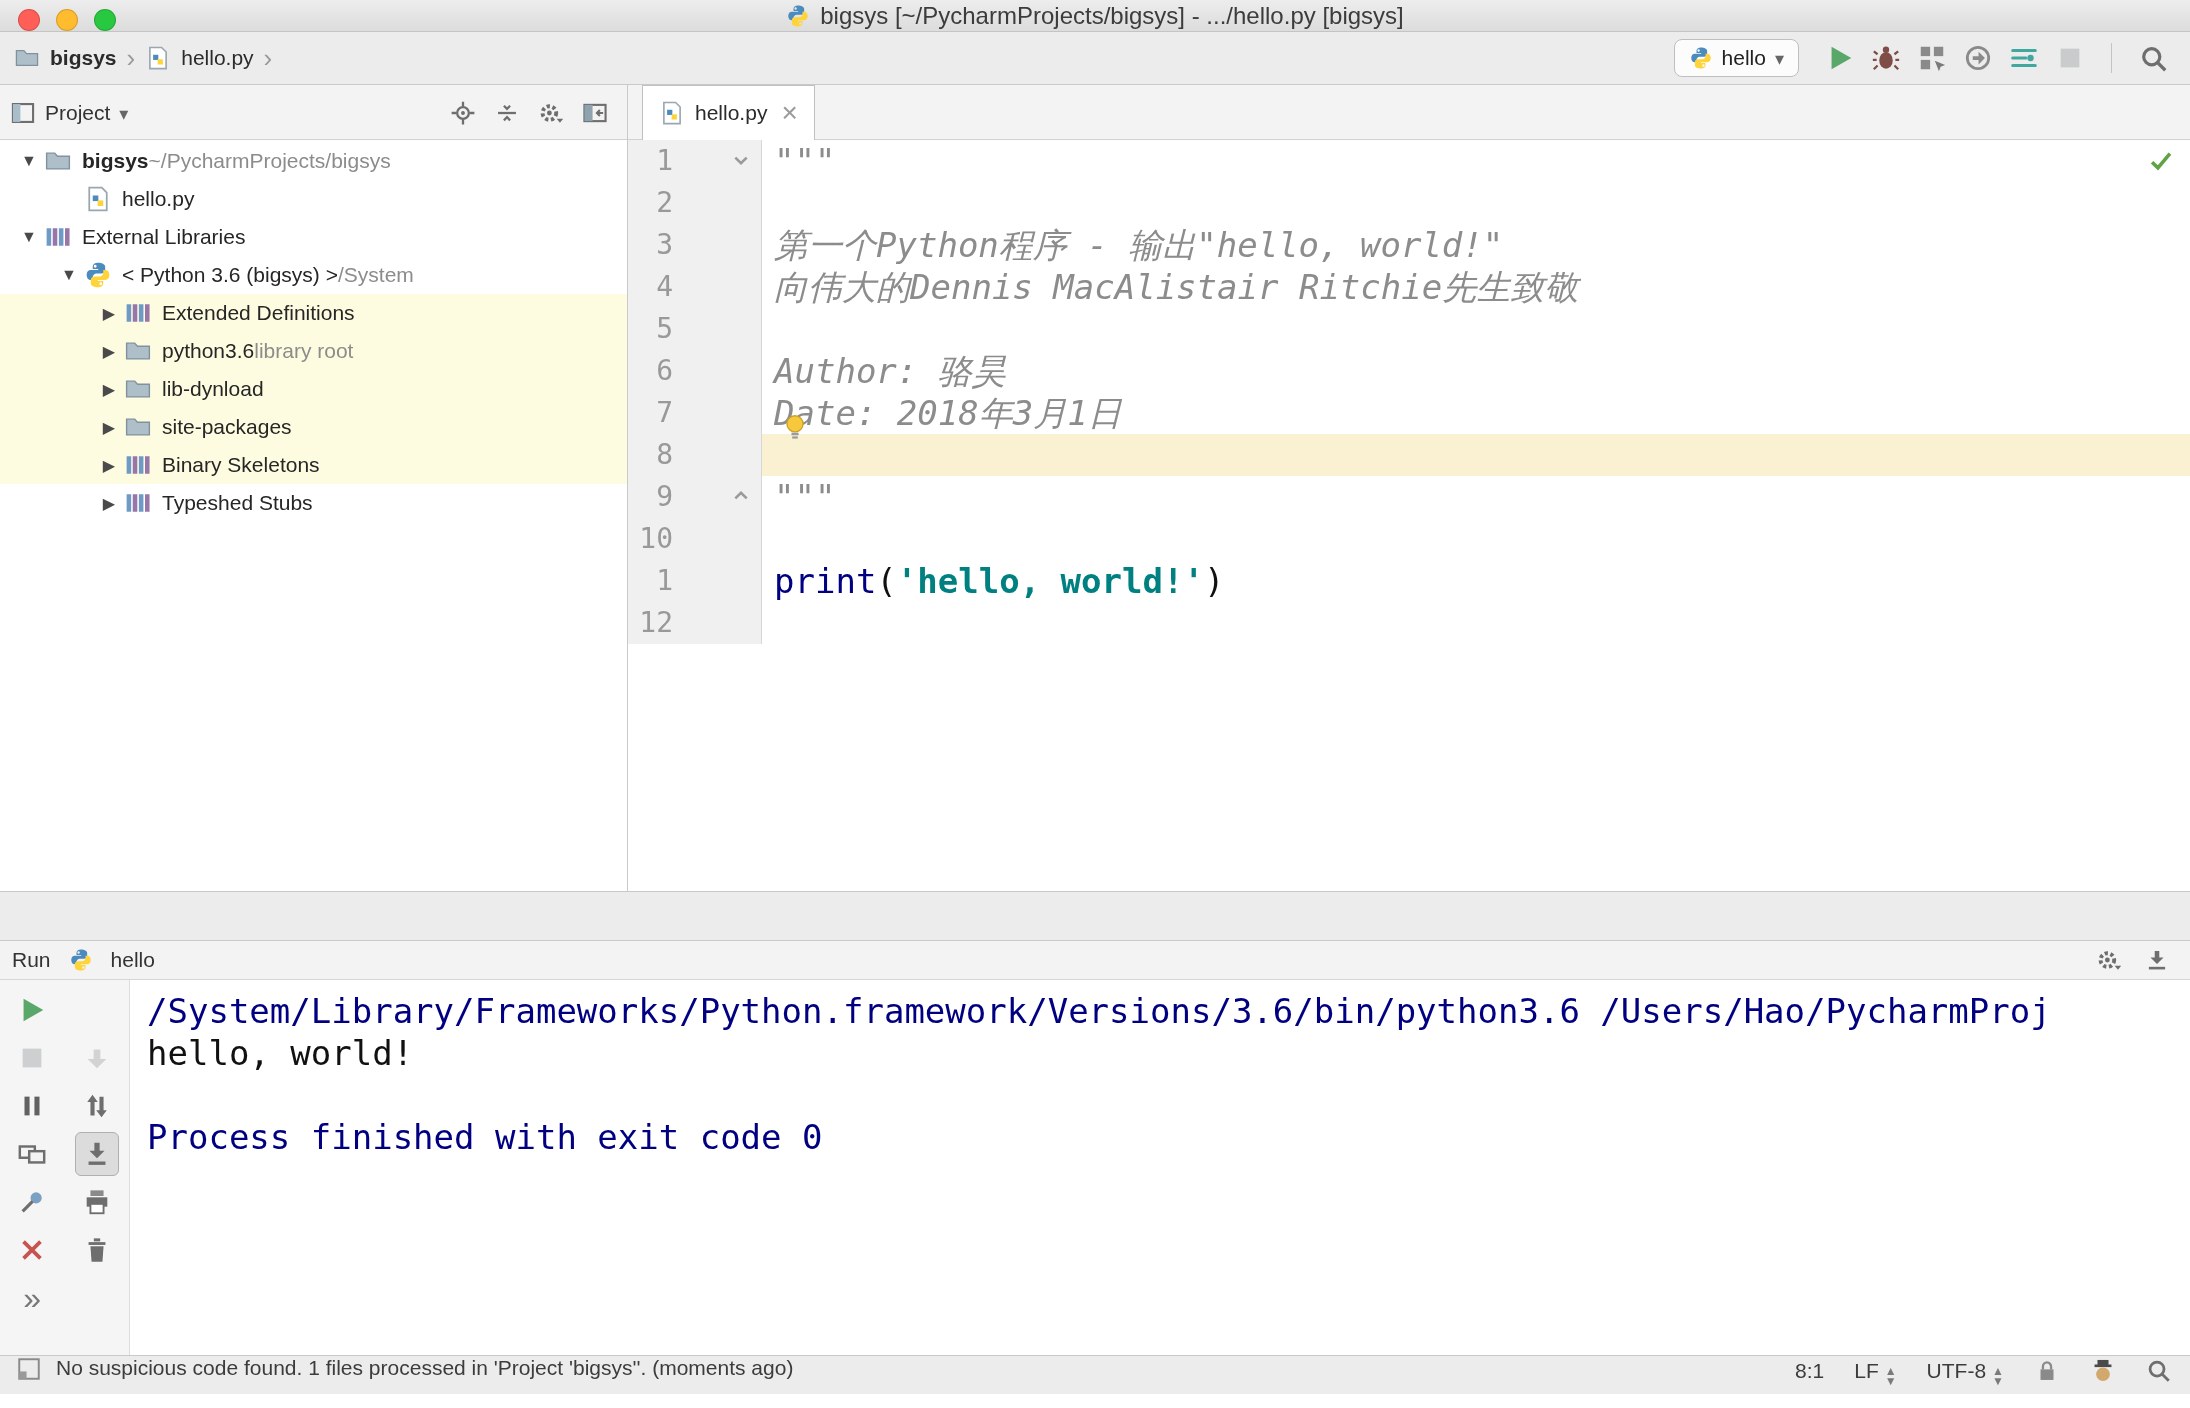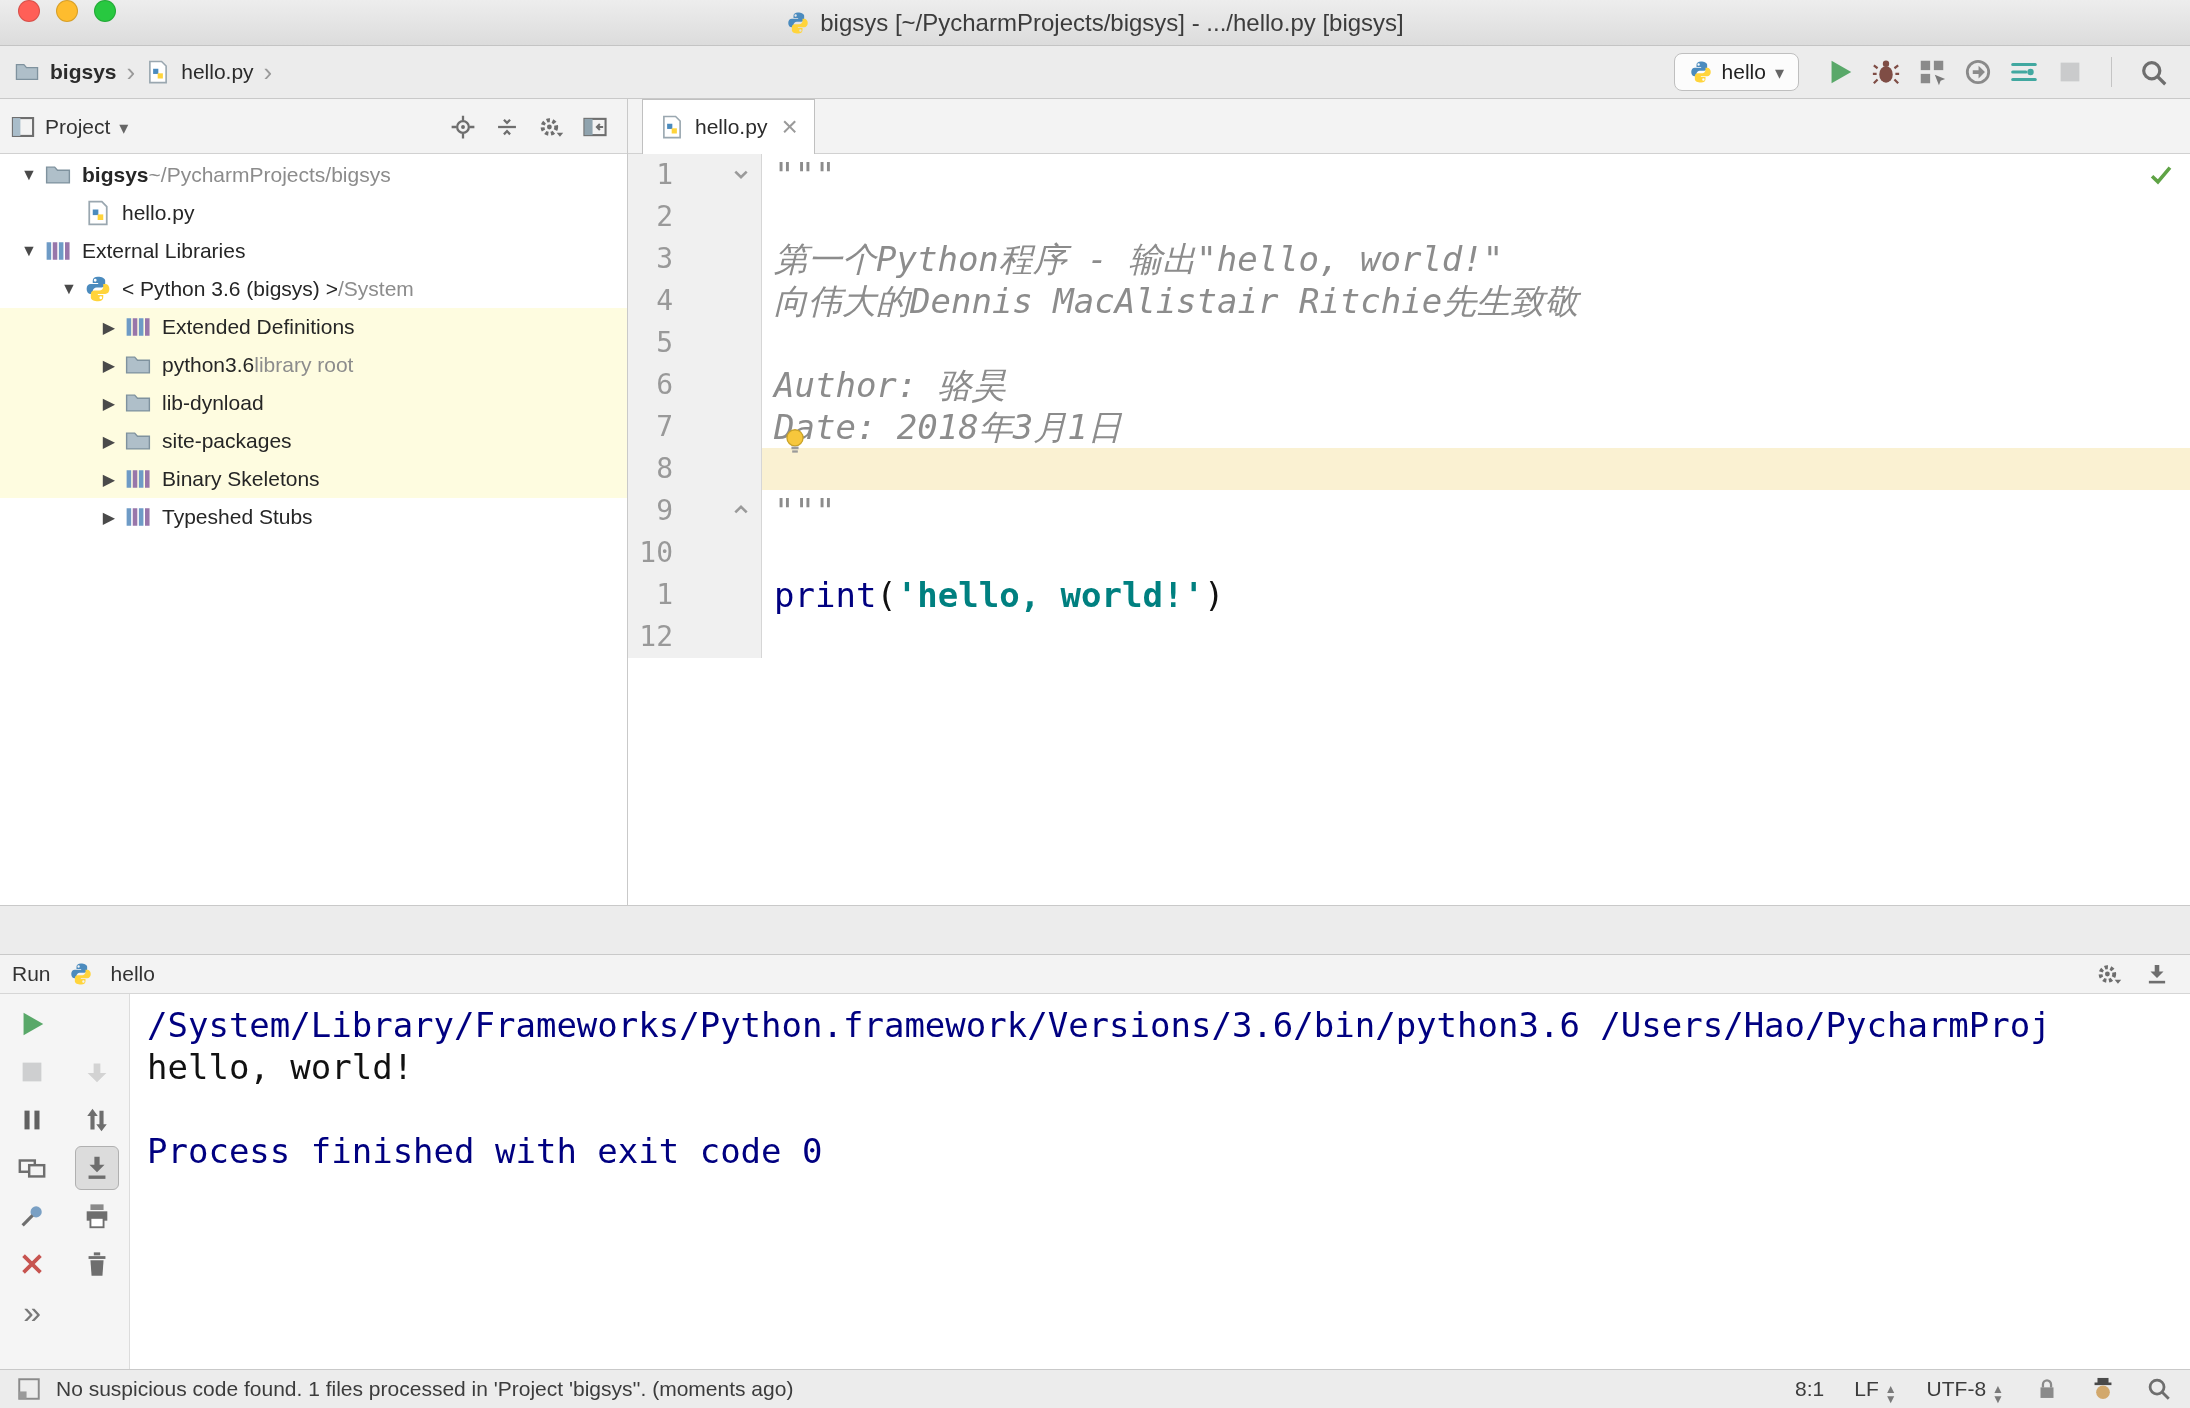--- a/index.html
+++ b/index.html
@@ -6,21 +6,21 @@
   html,body{width:2190px;height:1408px;overflow:hidden}
   body{font-family:"Liberation Sans","DejaVu Sans",sans-serif;background:#fff;color:#222}
   .app{width:2190px;height:1408px;display:flex;flex-direction:column;position:relative}
   svg{display:block;width:100%;height:100%}
   .i24{width:24px;height:24px;flex:none}
   .i26{width:26px;height:26px;flex:none}
   .i28{width:28px;height:28px;flex:none}
   .glyph{line-height:1}
 
   
-  .titlebar{height:46px;background:linear-gradient(#ededed,#dcdcdc);border-bottom:1px solid #c4c4c4;display:flex;align-items:flex-start;position:relative;flex:none}
+  .titlebar{height:32px;background:linear-gradient(#ededed,#dcdcdc);border-bottom:1px solid #c4c4c4;display:flex;align-items:flex-end;position:relative;flex:none}
   .traffic{display:flex;gap:16px;margin-left:18px;z-index:2}
   .light{width:22px;height:22px;border-radius:50%;border:1px solid rgba(0,0,0,.15)}
   .light.red{background:#FF5F57}.light.yellow{background:#FEBC2E}.light.green{background:#28C840}
   .title-center{position:absolute;left:0;right:0;top:0;bottom:0;display:flex;justify-content:center;align-items:center;gap:10px;font-size:24px;color:#3c3c3c}
 
   
   .navbar{height:53px;background:#ececec;border-bottom:1px solid #c9c9c9;display:flex;align-items:center;padding:0 14px;flex:none}
   .crumbs{display:flex;align-items:center;gap:10px;font-size:21px;color:#2b2b2b}
   .crumb-label{cursor:default}
   .b{font-weight:bold}
@@ -81,21 +81,21 @@
   .run-toolbar{width:130px;background:#f5f5f5;border-right:1px solid #dcdcdc;display:flex;padding-top:8px;flex:none}
   .tb-col{flex:1;display:flex;flex-direction:column;align-items:center}
   .col-b{padding-top:48px}
   .tb-col .tb-btn{width:44px;height:44px;margin-bottom:4px}
   .console{flex:1;padding:10px 0 0 17px;font-family:"DejaVu Sans Mono","Liberation Mono",monospace;font-size:34px;overflow:hidden}
   .console-line{height:42px;line-height:42px;white-space:pre}
   .console-line.system{color:#000080}
   .console-line.stdout{color:#111}
 
   
-  .statusbar{height:39px;background:#ececec;border-top:1px solid #c9c9c9;display:flex;align-items:center;padding:0 18px 0 16px;font-size:21px;color:#3c3c3c;gap:14px;flex:none}
+  .statusbar{height:39px;background:#ececec;border-top:1px solid #c9c9c9;display:flex;align-items:flex-start;padding:0 18px 0 16px;font-size:21px;color:#3c3c3c;gap:14px;flex:none}
   .status-msg{white-space:nowrap;overflow:hidden}
   .status-right{margin-left:auto;display:flex;align-items:center;gap:30px}
   .status-item{display:flex;align-items:center;gap:2px;white-space:nowrap}
   .updown{display:inline-flex;flex-direction:column;margin-left:4px}
   .updown span{font-size:12px;line-height:10px;color:#7a7a7a}
   .st-icon{width:26px;height:26px}
 </style>
 </head>
 <body>
 

